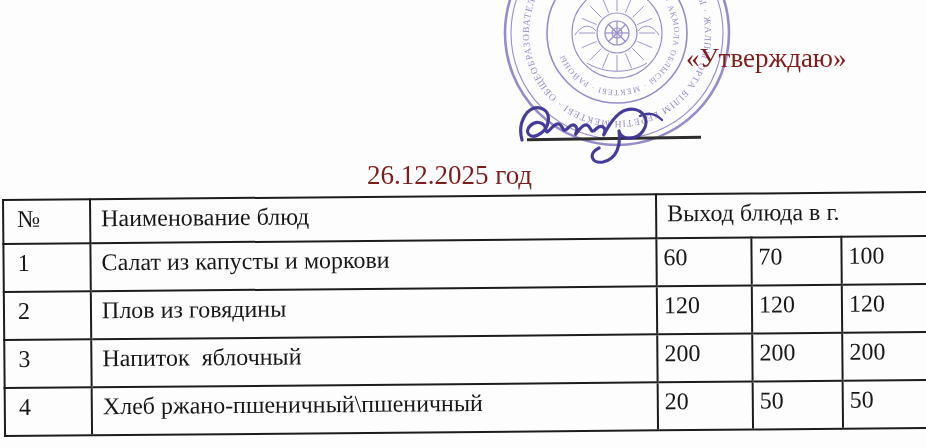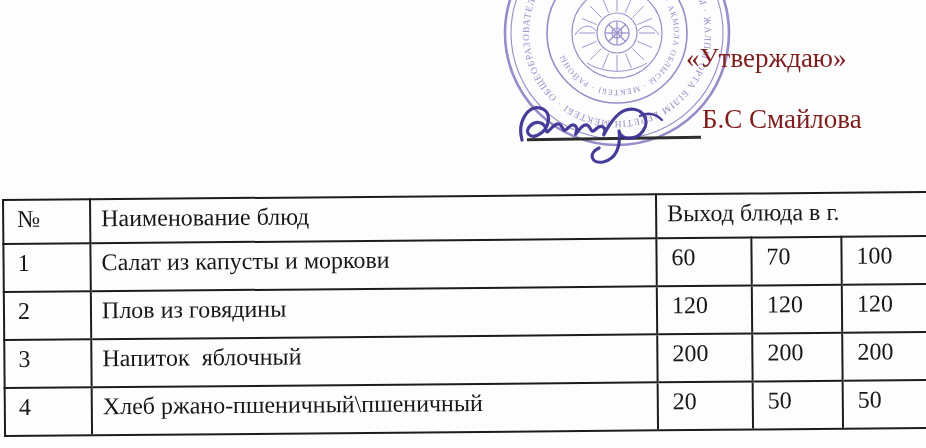--- a/index.html
+++ b/index.html
@@ -65,21 +65,21 @@
   .doc-table td {
     border: 2.2px solid #1c1c1c;
     vertical-align: top;
     padding: 5px 6px 0 10px;
     overflow: hidden;
     white-space: pre;
   }
   .doc-table tr.hdr td { height: 37px; }
   .doc-table tr.row td { height: 41px; }
   .doc-table td.num-col { padding-left: 13px; }
-  .doc-table td.portion-cell { padding-left: 14px; }
+  .doc-table td.portion-cell { padding-left: 6px; }
   .doc-table tr.row td { border-right-width: 1.8px; }
   .doc-table td:last-child { border-right: none; }
 </style>
 </head>
 <body>
 
 <div class="page">
 
   <svg class="stamp" width="260" height="260" viewBox="-130 -130 260 260">
     <g fill="none" stroke="#8b7cc2">
@@ -148,22 +148,22 @@
                C 90,44 100,18 114,14
                C 128,10 140,22 131,35
                C 124,45 109,44 107,35
                C 109,49 105,63 91,66
                C 79,68 76,57 87,52"></path>
       <path d="M 128,20 C 136,16 144,18 150,24" stroke-width="2.4"></path>
     </g>
   </svg>
 
   <div class="txt-line approval-label">«Утверждаю»</div>
-  <div class="txt-line signatory-name">Б.С Смайлова</div>
-
+
+  <div class="txt-line date-line">26.12.2025 год</div>
 
   <table class="doc-table">
     <colgroup>
       <col style="width:87px">
         <col style="width:566px">
       <col style="width:95px">
         <col style="width:90px">
         <col style="width:102px">
     </colgroup>
     <tbody>

